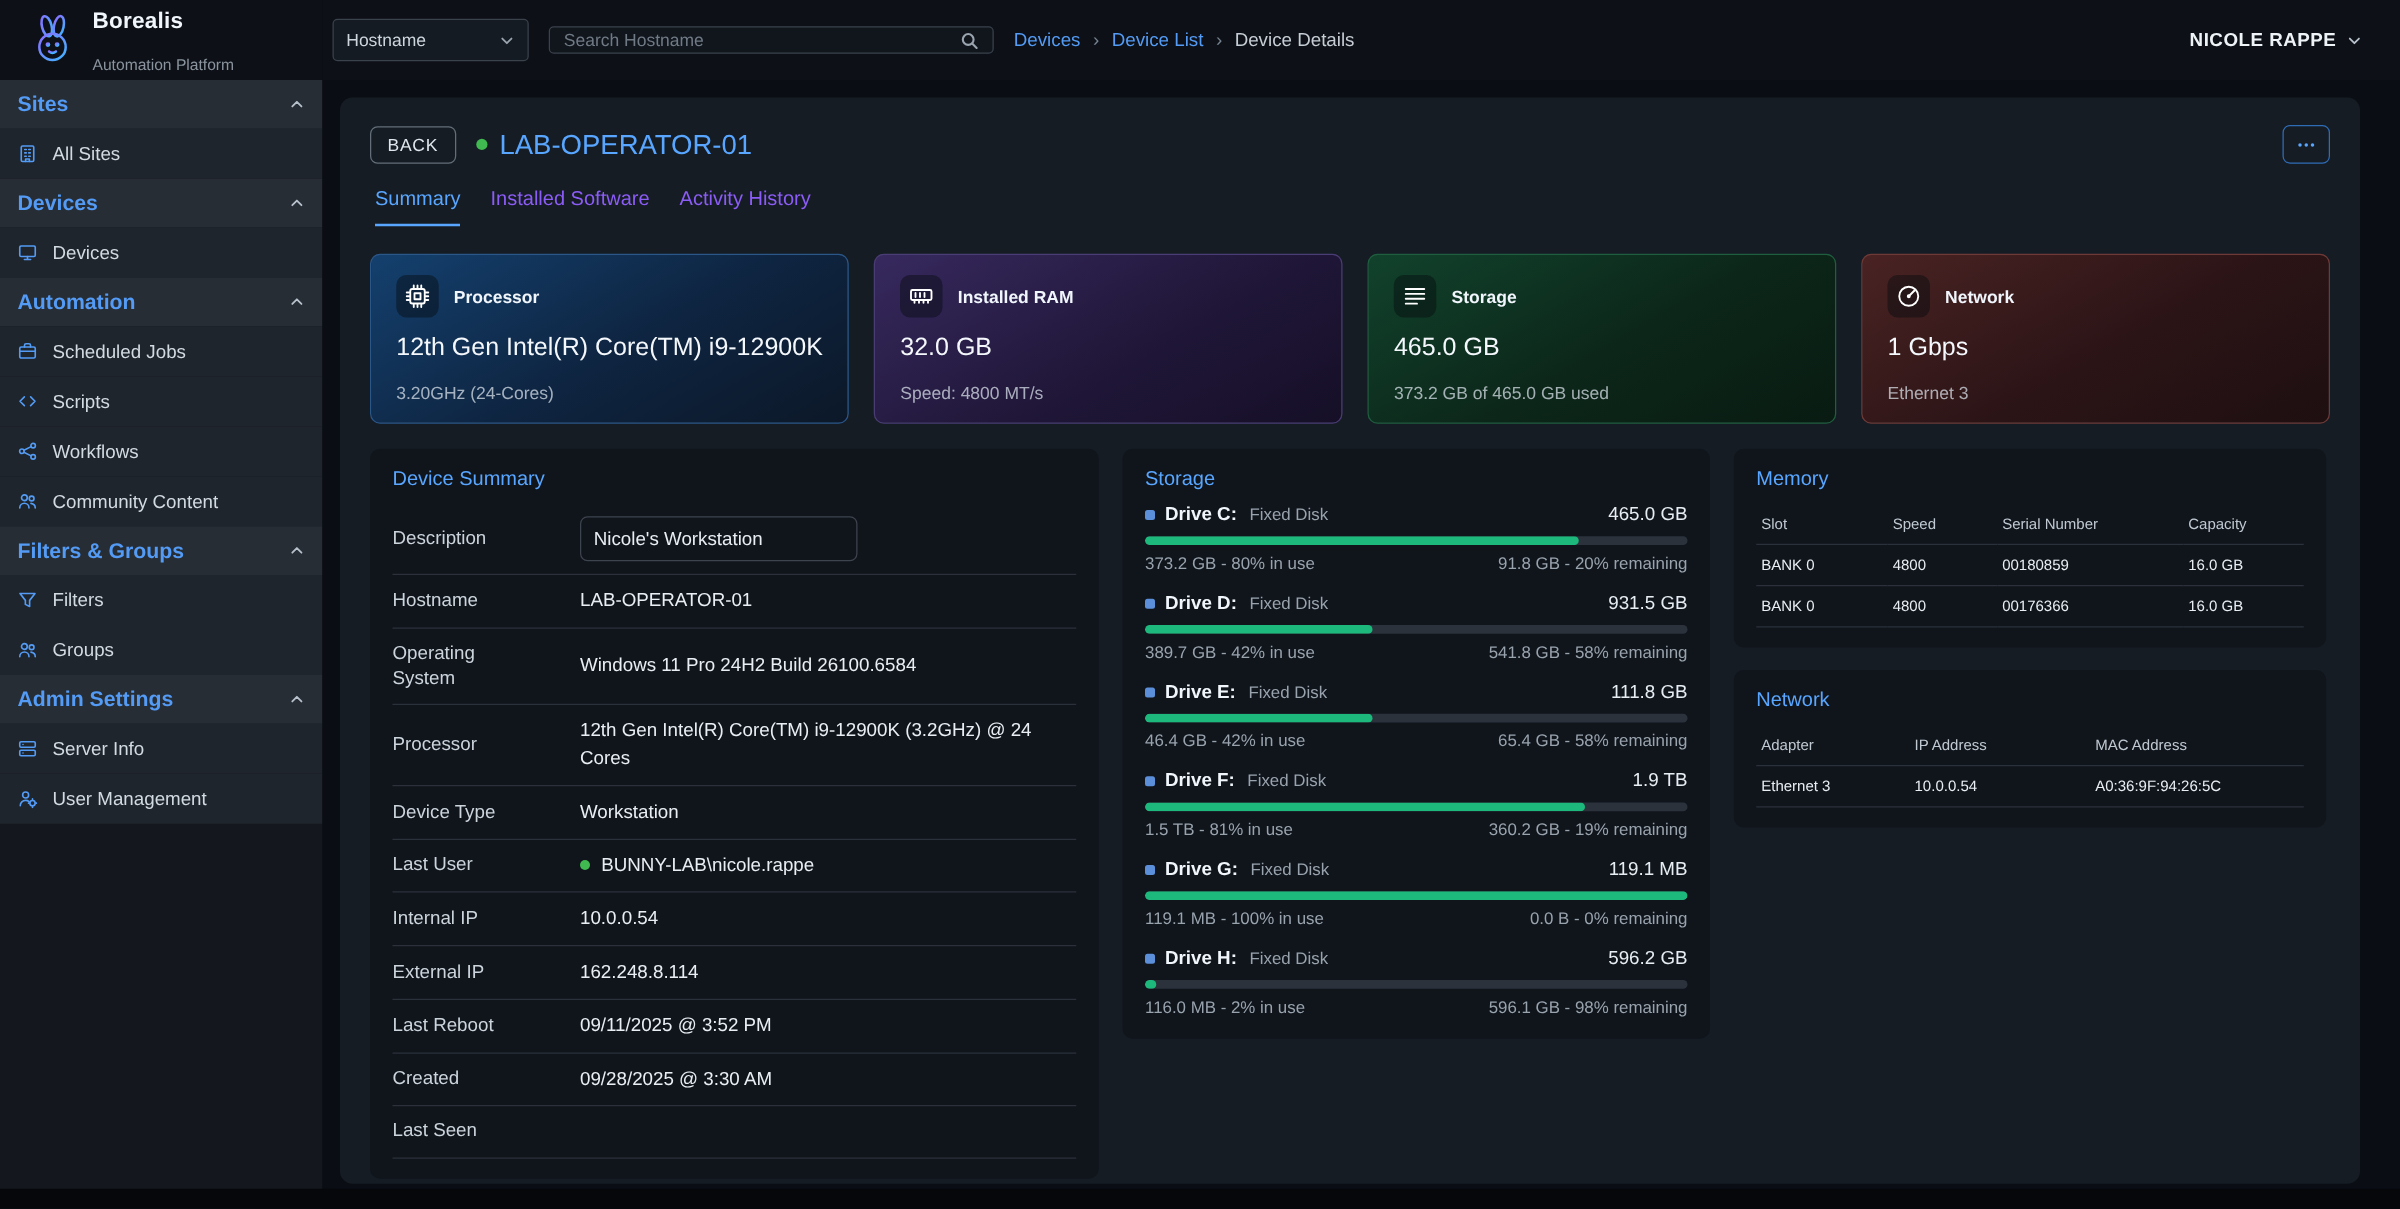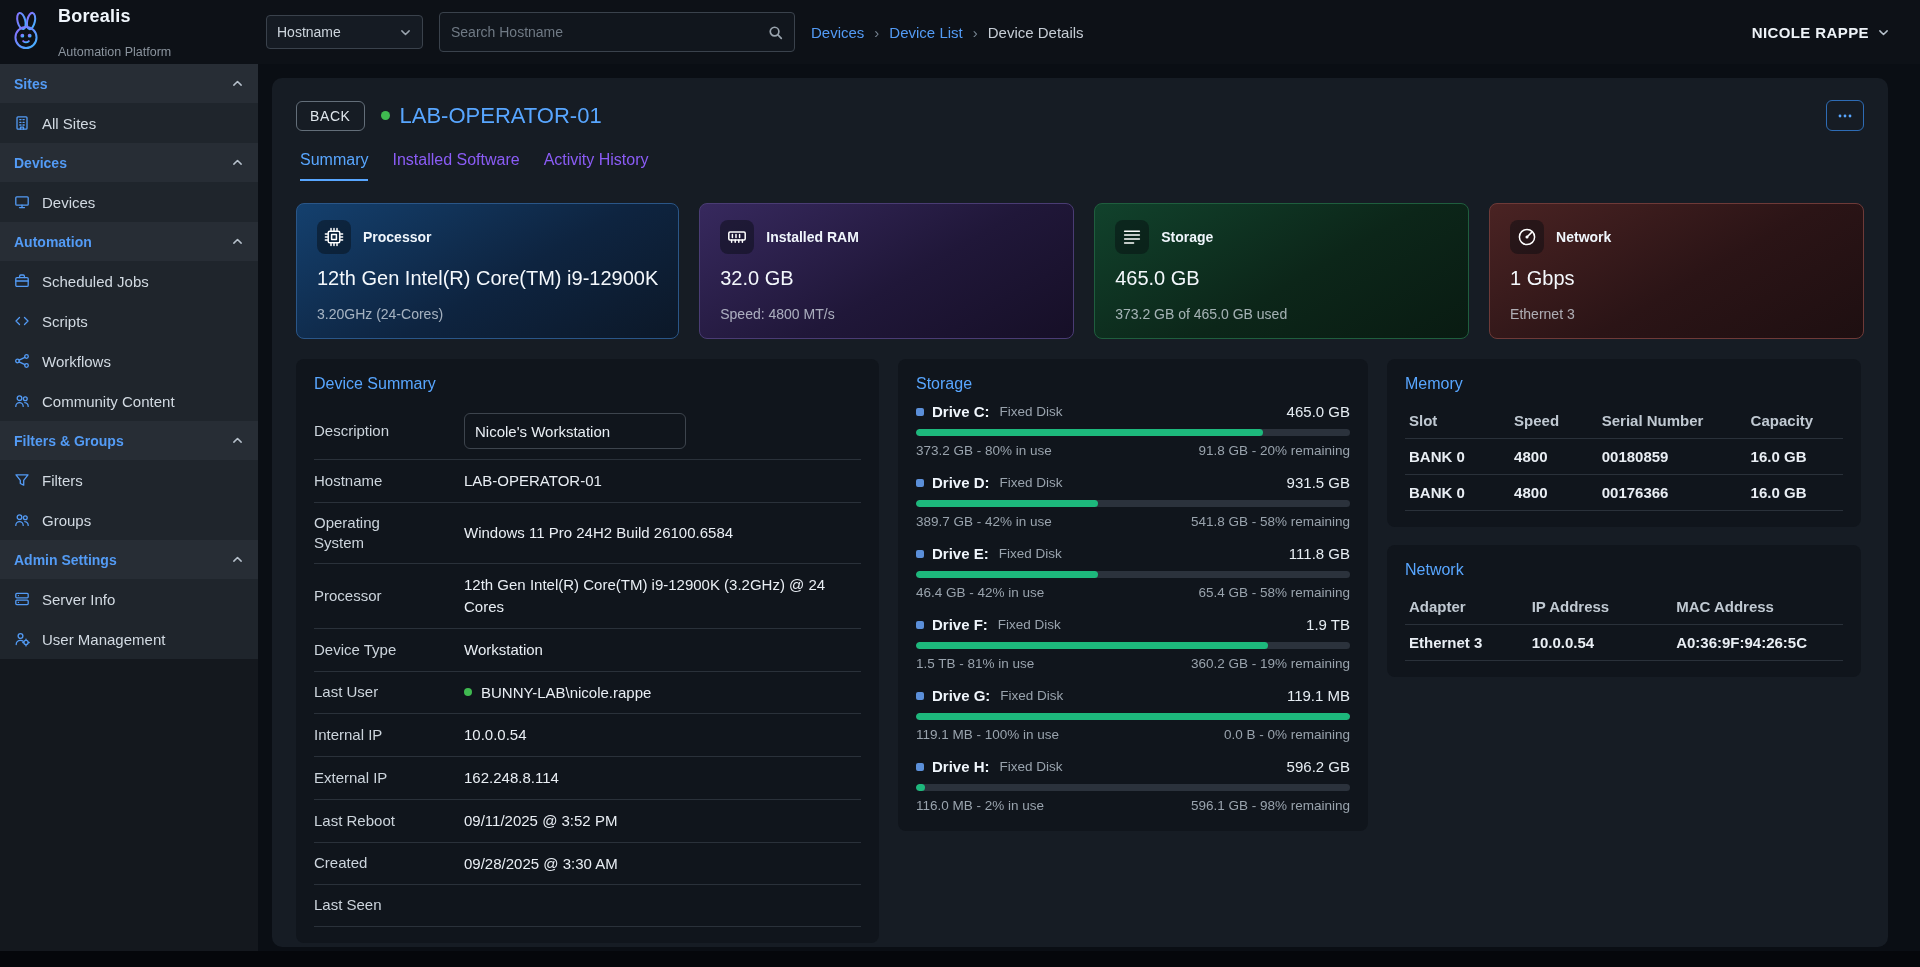--- a/index.html
+++ b/index.html
@@ -1,44 +1,44 @@
 <!DOCTYPE html>
 <html lang="en"><head>
 <meta charset="utf-8">
 <style>
 *{margin:0;padding:0;box-sizing:border-box}
 html,body{width:1920px;height:967px;overflow:hidden}
 body{background:#0a0e14;color:#e6edf3;font-family:"Liberation Sans","DejaVu Sans",sans-serif;font-size:15px}
 .app{display:grid;grid-template-columns:258px 1fr;grid-template-rows:64px 903px;height:967px}
 
 
-.brand{background:#0d1117;display:flex;align-items:center;gap:10px;padding:0 4px}
+.brand{background:#0d1117;display:flex;align-items:center;gap:10px;padding:0 20px}
 .brand-text{display:flex;flex-direction:column}
 .brand-name{font-size:18px;font-weight:700;letter-spacing:.2px;color:#f0f6fc}
 .brand-sub{font-size:12.5px;color:#8b949e;margin-top:18px}
 .topbar{background:#0d1117;display:flex;align-items:center;gap:16px;padding:0 30px 0 8px}
 .select-box{width:157px;height:34px;border:1px solid #3a424c;border-radius:4px;background:#151b23;display:flex;align-items:center;justify-content:space-between;padding:0 10px;color:#cdd5dd;font-size:14px;cursor:pointer}
-.search-box{width:356px;height:40px;border:1px solid #3a424c;border-radius:4px;background:#11161d;display:flex;align-items:center;padding:0 11px;gap:8px}
+.search-box{width:356px;height:22px;border:1px solid #3a424c;border-radius:4px;background:#11161d;display:flex;align-items:center;padding:0 11px;gap:8px}
 .search-box input{flex:1;background:transparent;border:none;color:#e6edf3;font-size:14px;font-family:inherit}
 .search-box input::placeholder{color:#707a85}
 .crumbs{display:flex;align-items:center;gap:10px;font-size:15px}
 .crumb-link{color:#539bf5;cursor:pointer}
 .crumb-sep{color:#768390;font-size:15px}
 .crumb-current{color:#c6cdd5}
 .user-menu{margin-left:auto;display:flex;align-items:center;gap:8px;font-size:15px;font-weight:600;letter-spacing:.4px;color:#eef3f8;cursor:pointer}
 
 
 .i{width:16px;height:16px;fill:none;stroke:currentColor;stroke-width:1.3;stroke-linecap:round;stroke-linejoin:round}
 .chev{display:flex;color:#b7c1cc}
 .chev svg{width:13px;height:13px;fill:none;stroke:currentColor;stroke-width:1.8;stroke-linecap:round;stroke-linejoin:round}
 .chev-dim{color:#9aa4ae}
 
 
 .sidenav{background:#14181e;overflow:hidden}
-.sec-head{height:39px;background:#272d35;display:flex;align-items:center;justify-content:space-between;padding:0 14px;color:#539bf5;font-size:14px;font-weight:700;cursor:pointer}
+.sec-head{height:39px;background:#272d35;display:flex;align-items:center;justify-content:space-between;padding:0 14px;color:#539bf5;font-size:17px;font-weight:700;cursor:pointer}
 .nav-item{height:40px;background:#1f252c;display:flex;align-items:center;gap:12px;padding:0 14px;color:#d2dae2;font-size:15px;cursor:pointer}
 .nav-item .i{color:#539bf5;flex:0 0 16px}
 
 
 .content{background:#0a0e14;padding:14px 32px 0 14px}
 .panel{background:#161c24;border-radius:10px;height:869px;padding:22px 24px}
 .panel-head{display:flex;align-items:center;gap:16px}
 .back-btn{padding:6px 13px;background:transparent;border:1px solid #636e79;border-radius:6px;color:#dfe6ec;font-size:14px;letter-spacing:.6px;font-family:inherit;cursor:pointer}
 .title-wrap{display:flex;align-items:center;gap:10px}
 .dot{width:9px;height:9px;border-radius:50%;background:#3fb950;display:inline-block}
@@ -84,21 +84,21 @@
 .bullet{width:8px;height:8px;border-radius:2px;background:#5b8fd9;flex:0 0 8px}
 .drive-name{font-weight:700;font-size:15px;color:#f0f6fc}
 .drive-type{color:#99a3ad;font-size:13.5px;margin-left:2px}
 .drive-size{margin-left:auto;font-size:15px}
 .bar{height:7px;border-radius:4px;background:#2b323c;margin-top:9px;overflow:hidden}
 .fill{height:100%;border-radius:4px;background:#1db87c}
 .drive-stats{display:flex;justify-content:space-between;margin-top:7px;font-size:13.5px;color:#99a3ad}
 
 
 table{width:100%;border-collapse:collapse;table-layout:fixed}
-th,td{text-align:left;font-weight:700;font-size:15px;padding:9px 4px;border-bottom:1px solid #2a313a;overflow:hidden;white-space:nowrap}
+th,td{text-align:left;font-weight:400;font-size:12px;padding:9px 4px;border-bottom:1px solid #2a313a;overflow:hidden;white-space:nowrap}
 th{color:#c0c9d2}
 td{color:#e9eef4}
 
 .bottom-strip{position:fixed;left:0;bottom:0;width:1920px;height:16px;background:#05070b;z-index:50}
 </style>
 </head>
 <body>
 
 <div class="app">
 

